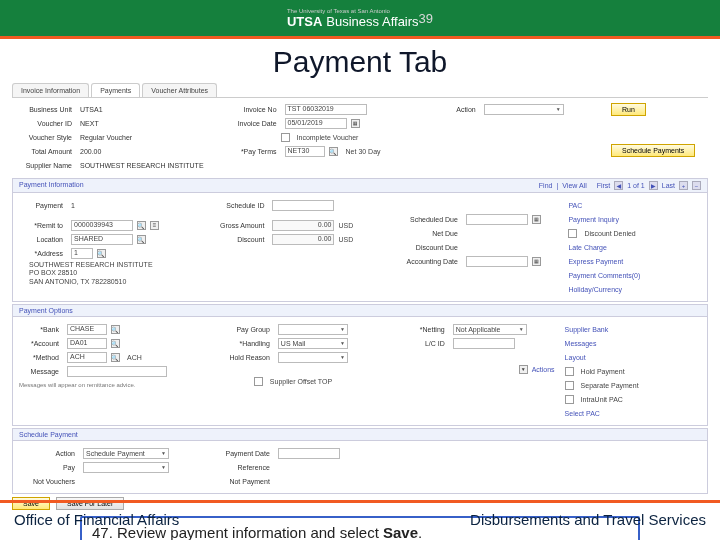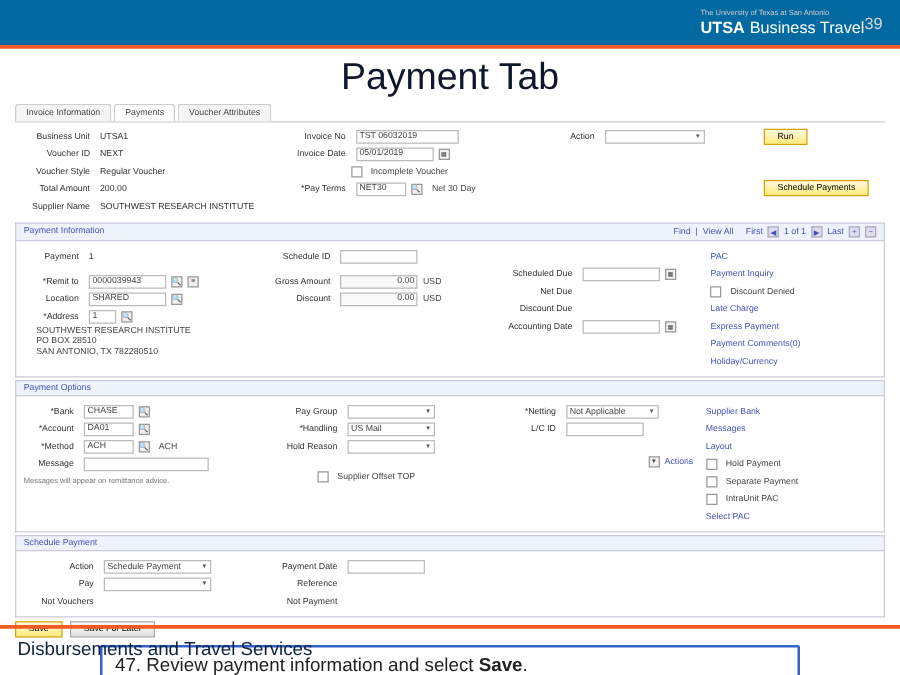--- a/index.html
+++ b/index.html
@@ -1,17 +1,17 @@
 <!DOCTYPE html>
 <html><head>
 <meta charset="utf-8">
 <style>
   * { box-sizing: border-box; margin: 0; padding: 0; }
   body { width: 720px; height: 540px; font-family: Arial, sans-serif; background: #fff; overflow: hidden; font-size: 8px; color: #333; }
-  .header { background: #0369a1; height: 36px; display: flex; align-items: center; justify-content: flex-end; padding: 0 14px; }
+  .header { background: #15803d; height: 36px; display: flex; align-items: center; justify-content: center; padding: 0 14px; }
   .header-left { display: flex; flex-direction: column; color: #fff; }
   .univ { font-size: 6px; color: #ccc; }
   .brand { display: flex; align-items: center; gap: 4px; }
   .utsa { font-weight: bold; font-size: 13px; color: #fff; }
   .biz { font-size: 13px; color: #fff; font-weight: 300; }
   .page-num { color: #d9d9d9; font-size: 13px; font-weight: 300; }
   .accent { height: 3px; background: #f15a22; }
   .title { font-size: 30px; color: #0f172a; text-align: center; margin: 6px 0 4px; font-weight: 400; }
   .app { margin: 0 12px; font-size: 7px; color: #444; }
   .tabs { display: flex; border-bottom: 1px solid #ccc; }
@@ -51,21 +51,21 @@
   .nav-ico { width: 9px; height: 9px; display: inline-flex; align-items: center; justify-content: center; background: #dde; border: 1px solid #aab; font-size: 6px; }
 </style>
 </head>
 <body>
 
 <div class="header">
   <div class="header-left">
     <div class="univ">The University of Texas at San Antonio</div>
     <div class="brand">
       <span class="utsa">UTSA</span>
-      <span class="biz">Business Travel</span>
+      <span class="biz">Business Affairs</span>
     </div>
   </div>
   <div class="page-num">39</div>
 </div>
 <div class="accent"></div>
 
 <div class="title">Payment Tab</div>
 
 <div class="app">
   <div class="tabs">
@@ -370,15 +370,16 @@
   </div>
 </div>
 
 <div class="callout">
   <span>47. Review payment information and select </span><b>Save</b><span>.</span>
 </div>
 
 <div class="footer">
   <div class="accent2"></div>
   <div class="footer-row">
+    <span>Office of Financial Affairs</span>
     <span>Disbursements and Travel Services</span>
   </div>
 </div>
 
 </body></html>

